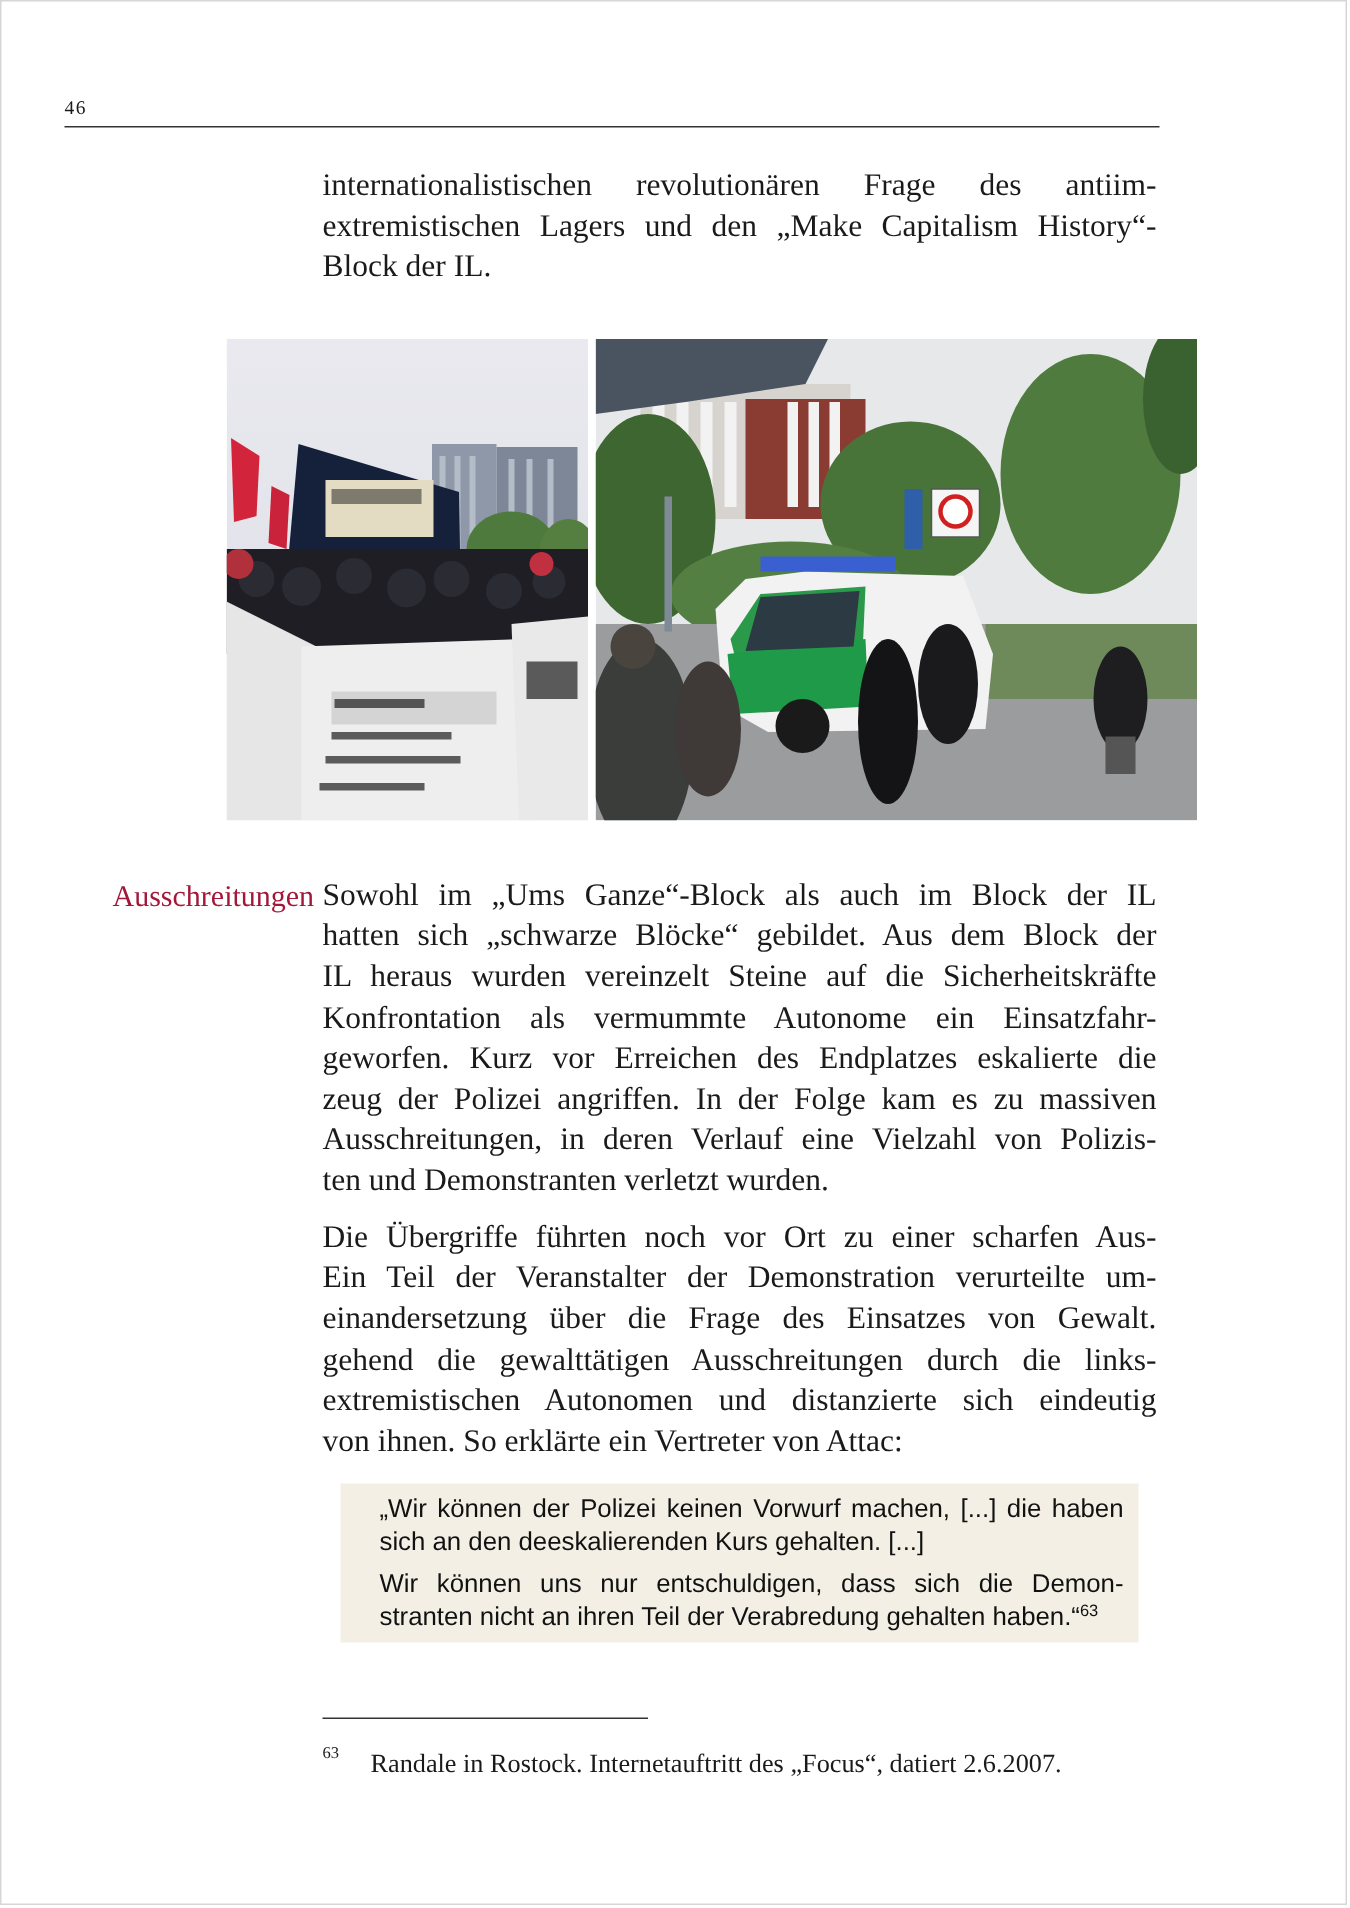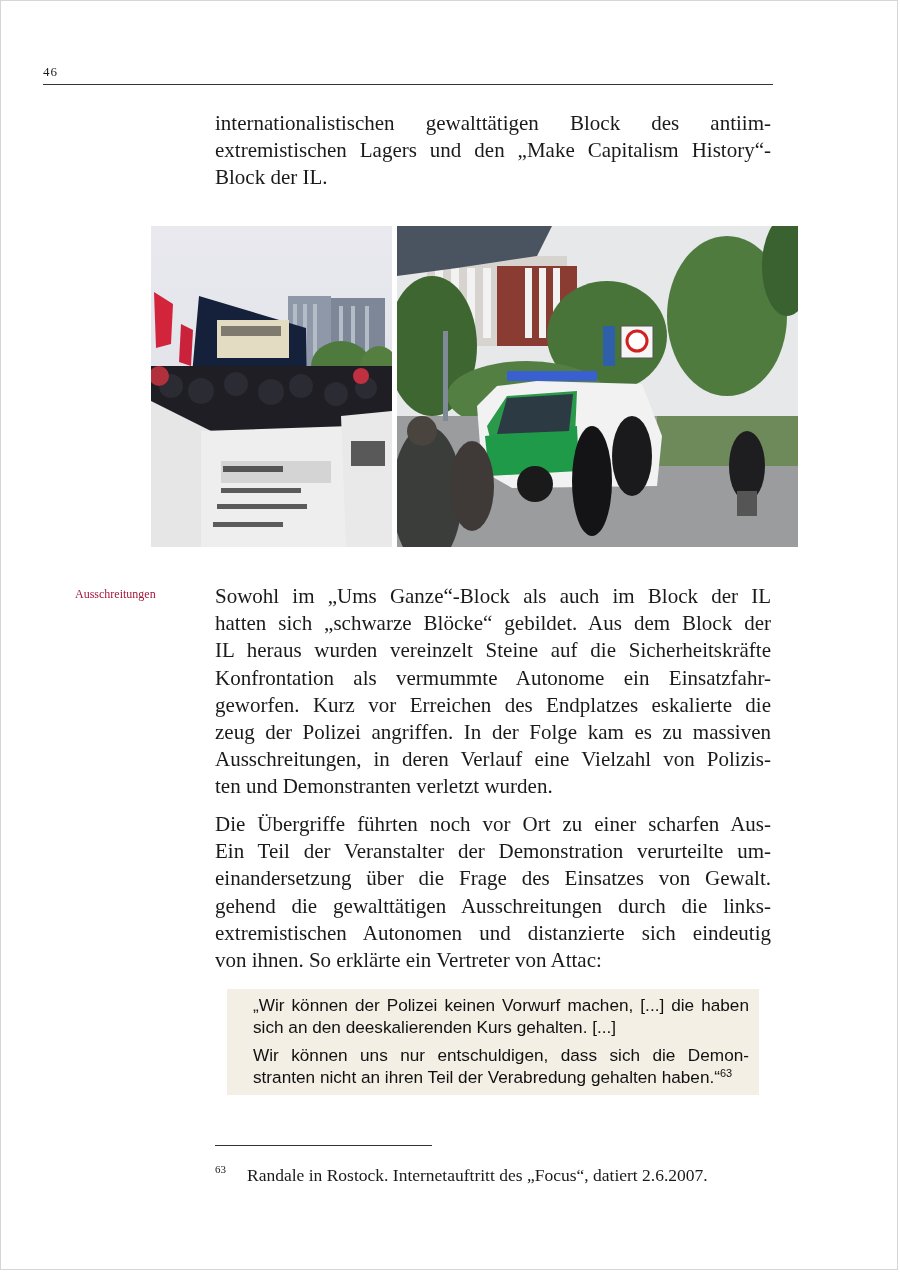--- a/index.html
+++ b/index.html
@@ -7,21 +7,21 @@
   .page-frame { position: absolute; left: 0; top: 0; width: 898px; height: 1270px; border: 1px solid #d6d6d6; box-sizing: border-box; }
   .header { position: absolute; left: 42px; top: 63px; width: 730px; height: 20px; border-bottom: 1px solid #333; }
   .header .page-num { position: absolute; left: 0; top: 0; font-size: 13px; letter-spacing: 1px; }
   .header .running-title { position: absolute; right: 6px; top: 0; font-size: 13px; letter-spacing: 1.6px; }
   .body-text { position: absolute; left: 214px; width: 556px; font-size: 21px; line-height: 27.2px; text-align: justify; hyphens: manual; }
   .para-1 { top: 109px; }
   .photos { position: absolute; top: 225px; left: 150px; width: 648px; height: 321px; }
   .photo { position: absolute; top: 0; height: 321px; overflow: hidden; }
   .photo-left { left: 0; width: 241px; }
   .photo-right { left: 246px; width: 401px; }
-  .margin-note { position: absolute; left: 74px; top: 586px; font-size: 12px; color: #a3173a; text-align: center; }
+  .margin-note { position: absolute; left: 74px; top: 586px; font-size: 20px; color: #a3173a; text-align: center; }
   .para-2 { top: 582px; }
   .para-3 { top: 810px; }
   .quote-box { position: absolute; left: 226px; top: 988px; width: 532px; height: 106px; background: #f3efe5; box-sizing: border-box; padding: 6px 10px 0 26px; font-family: "Liberation Sans", sans-serif; font-size: 17.2px; line-height: 21.5px; color: #111; text-align: justify; }
   .quote-box p { margin: 0; }
   .quote-box p + p { margin-top: 7px; }
   .quote-box sup { font-size: 11px; vertical-align: 6px; line-height: 0; }
   .footnote-rule { position: absolute; left: 214px; top: 1144px; width: 217px; height: 1px; background: #333; }
   .footnote { position: absolute; left: 214px; top: 1162px; font-size: 17.5px; }
   .footnote .fn-num { position: absolute; left: 0; top: 0; font-size: 11px; }
   .footnote .fn-text { position: absolute; left: 32px; top: 2px; white-space: nowrap; }
@@ -31,21 +31,21 @@
 </head>
 <body>
 
 <div class="page-frame">
 
   <div class="header">
     <span class="page-num">46</span>
   </div>
 
   <div class="body-text para-1">
-    <span class="jl">internationalistischen gewalttätigen Block des antiim-</span>
+    <span class="jl">internationalistischen revolutionären Frage des antiim-</span>
     <span class="jl">extremistischen Lagers und den „Make Capitalism History“-</span>
     <span class="ll">Block der IL.</span>
   </div>
 
   <div class="photos">
     <div class="photo photo-left">
       <svg width="241" height="321" viewBox="0 0 241 321">
         <defs>
           <linearGradient id="skyL" x1="0" y1="0" x2="0" y2="1">
             <stop offset="0" stop-color="#e9e9ef"></stop>

